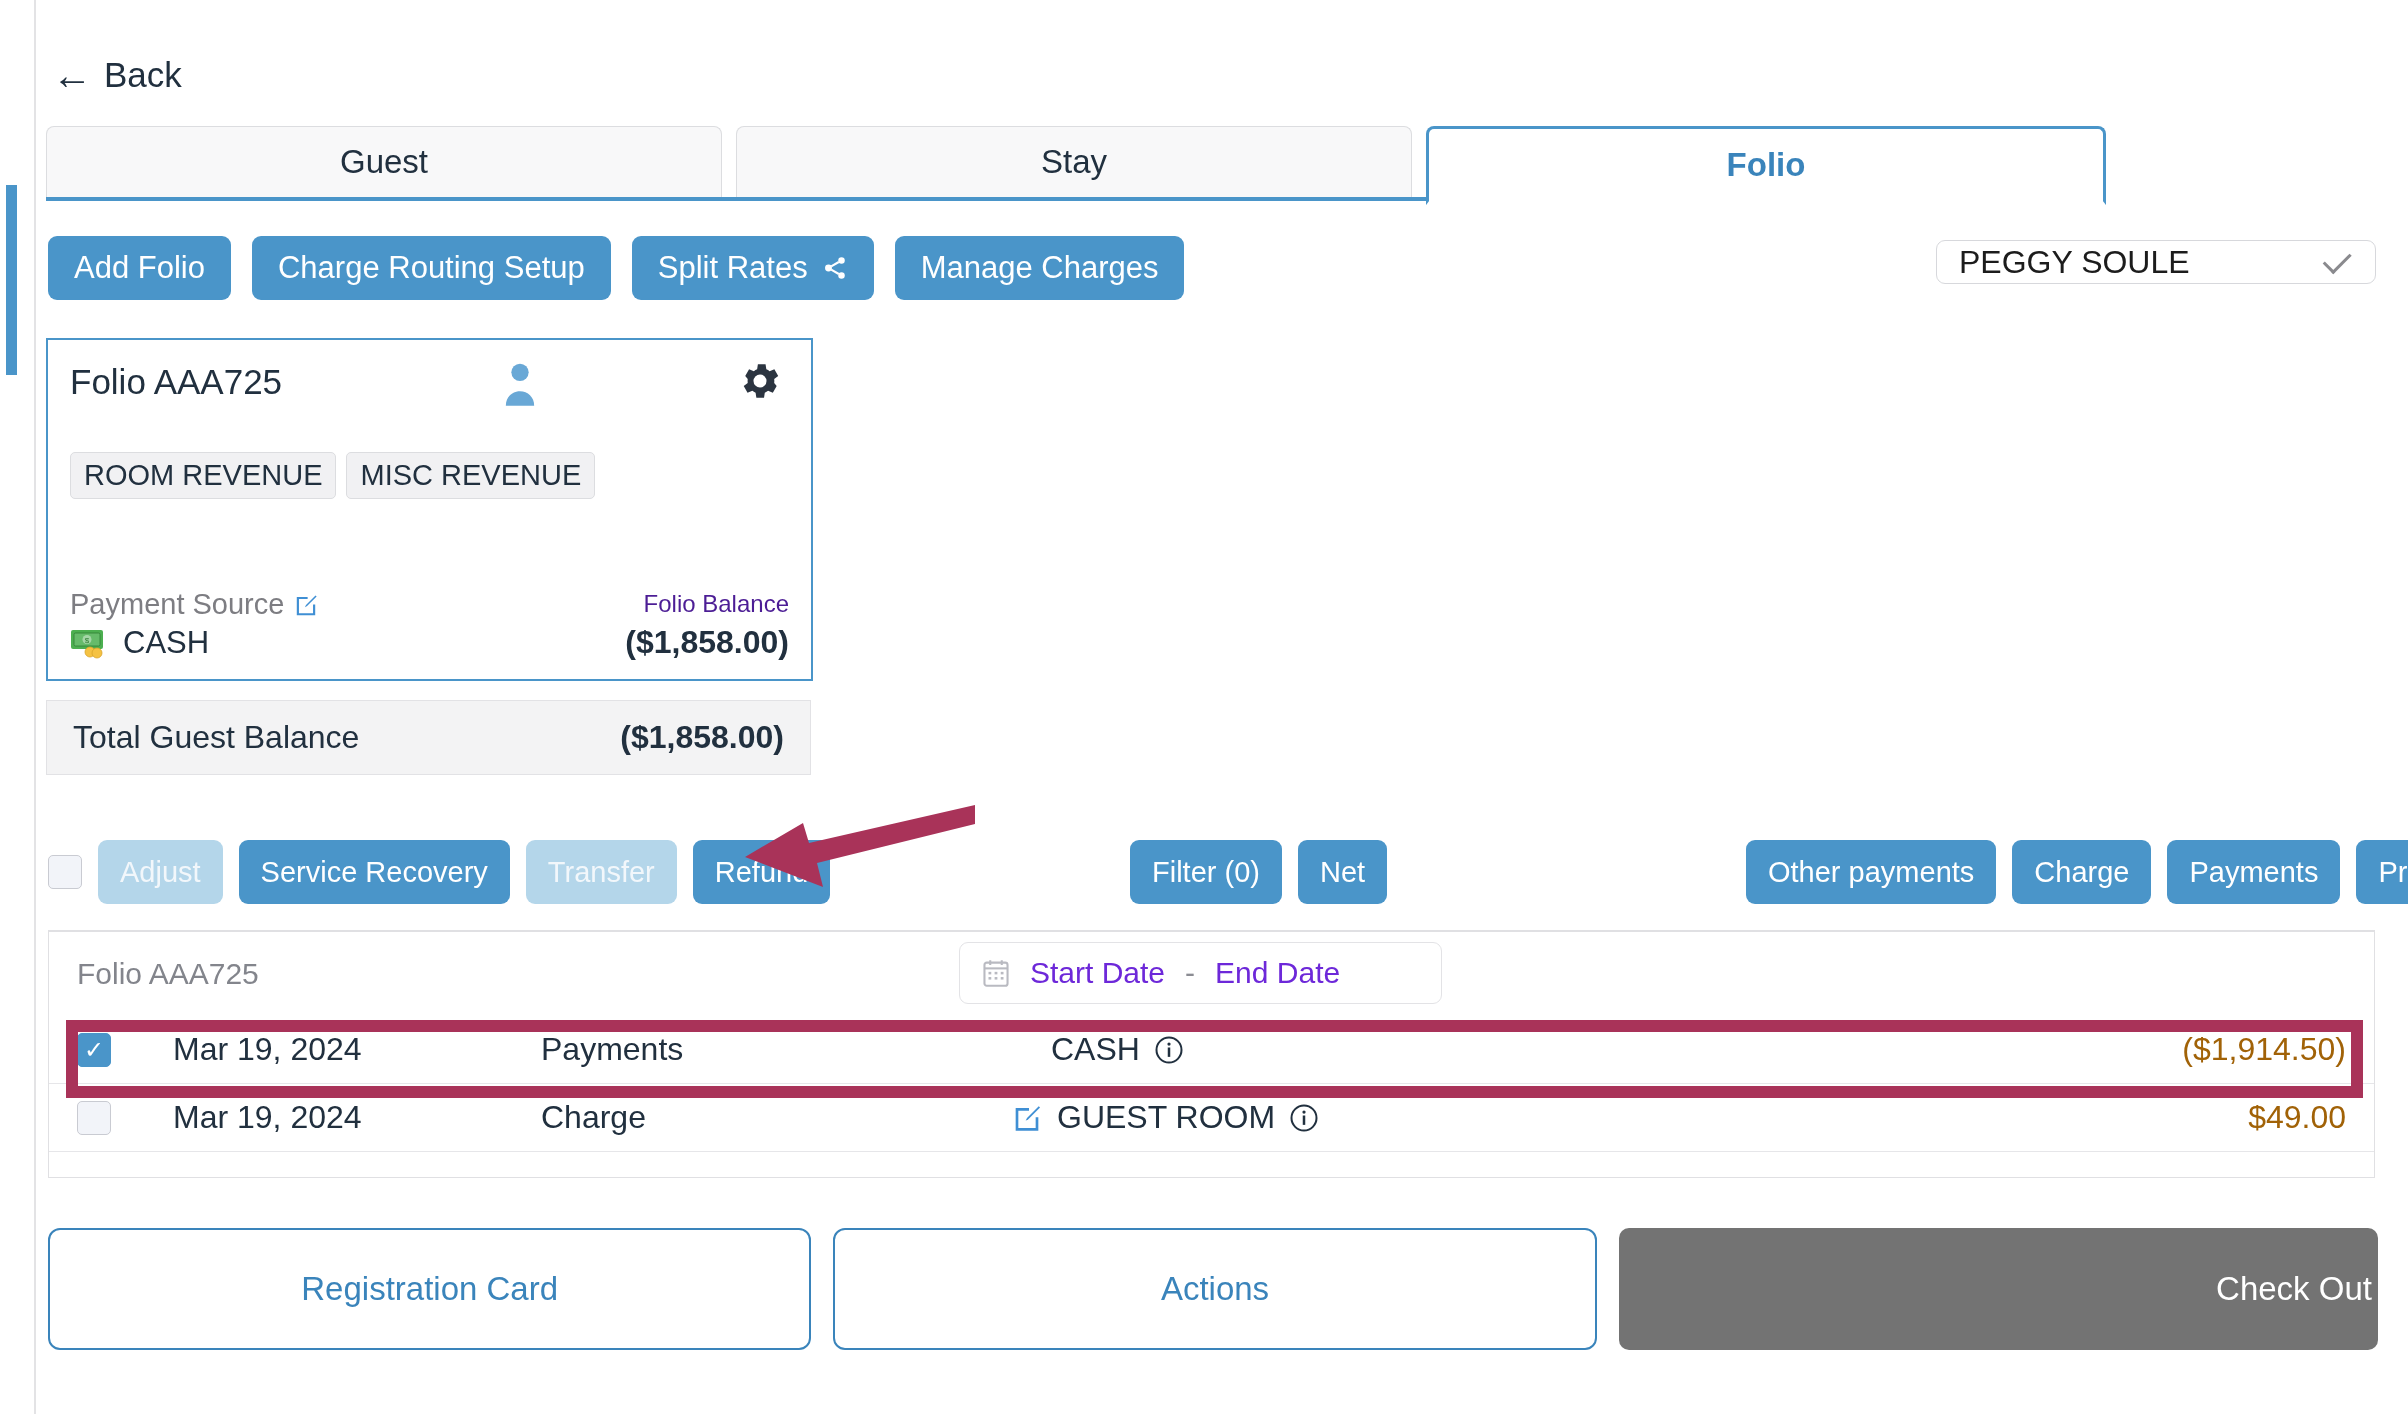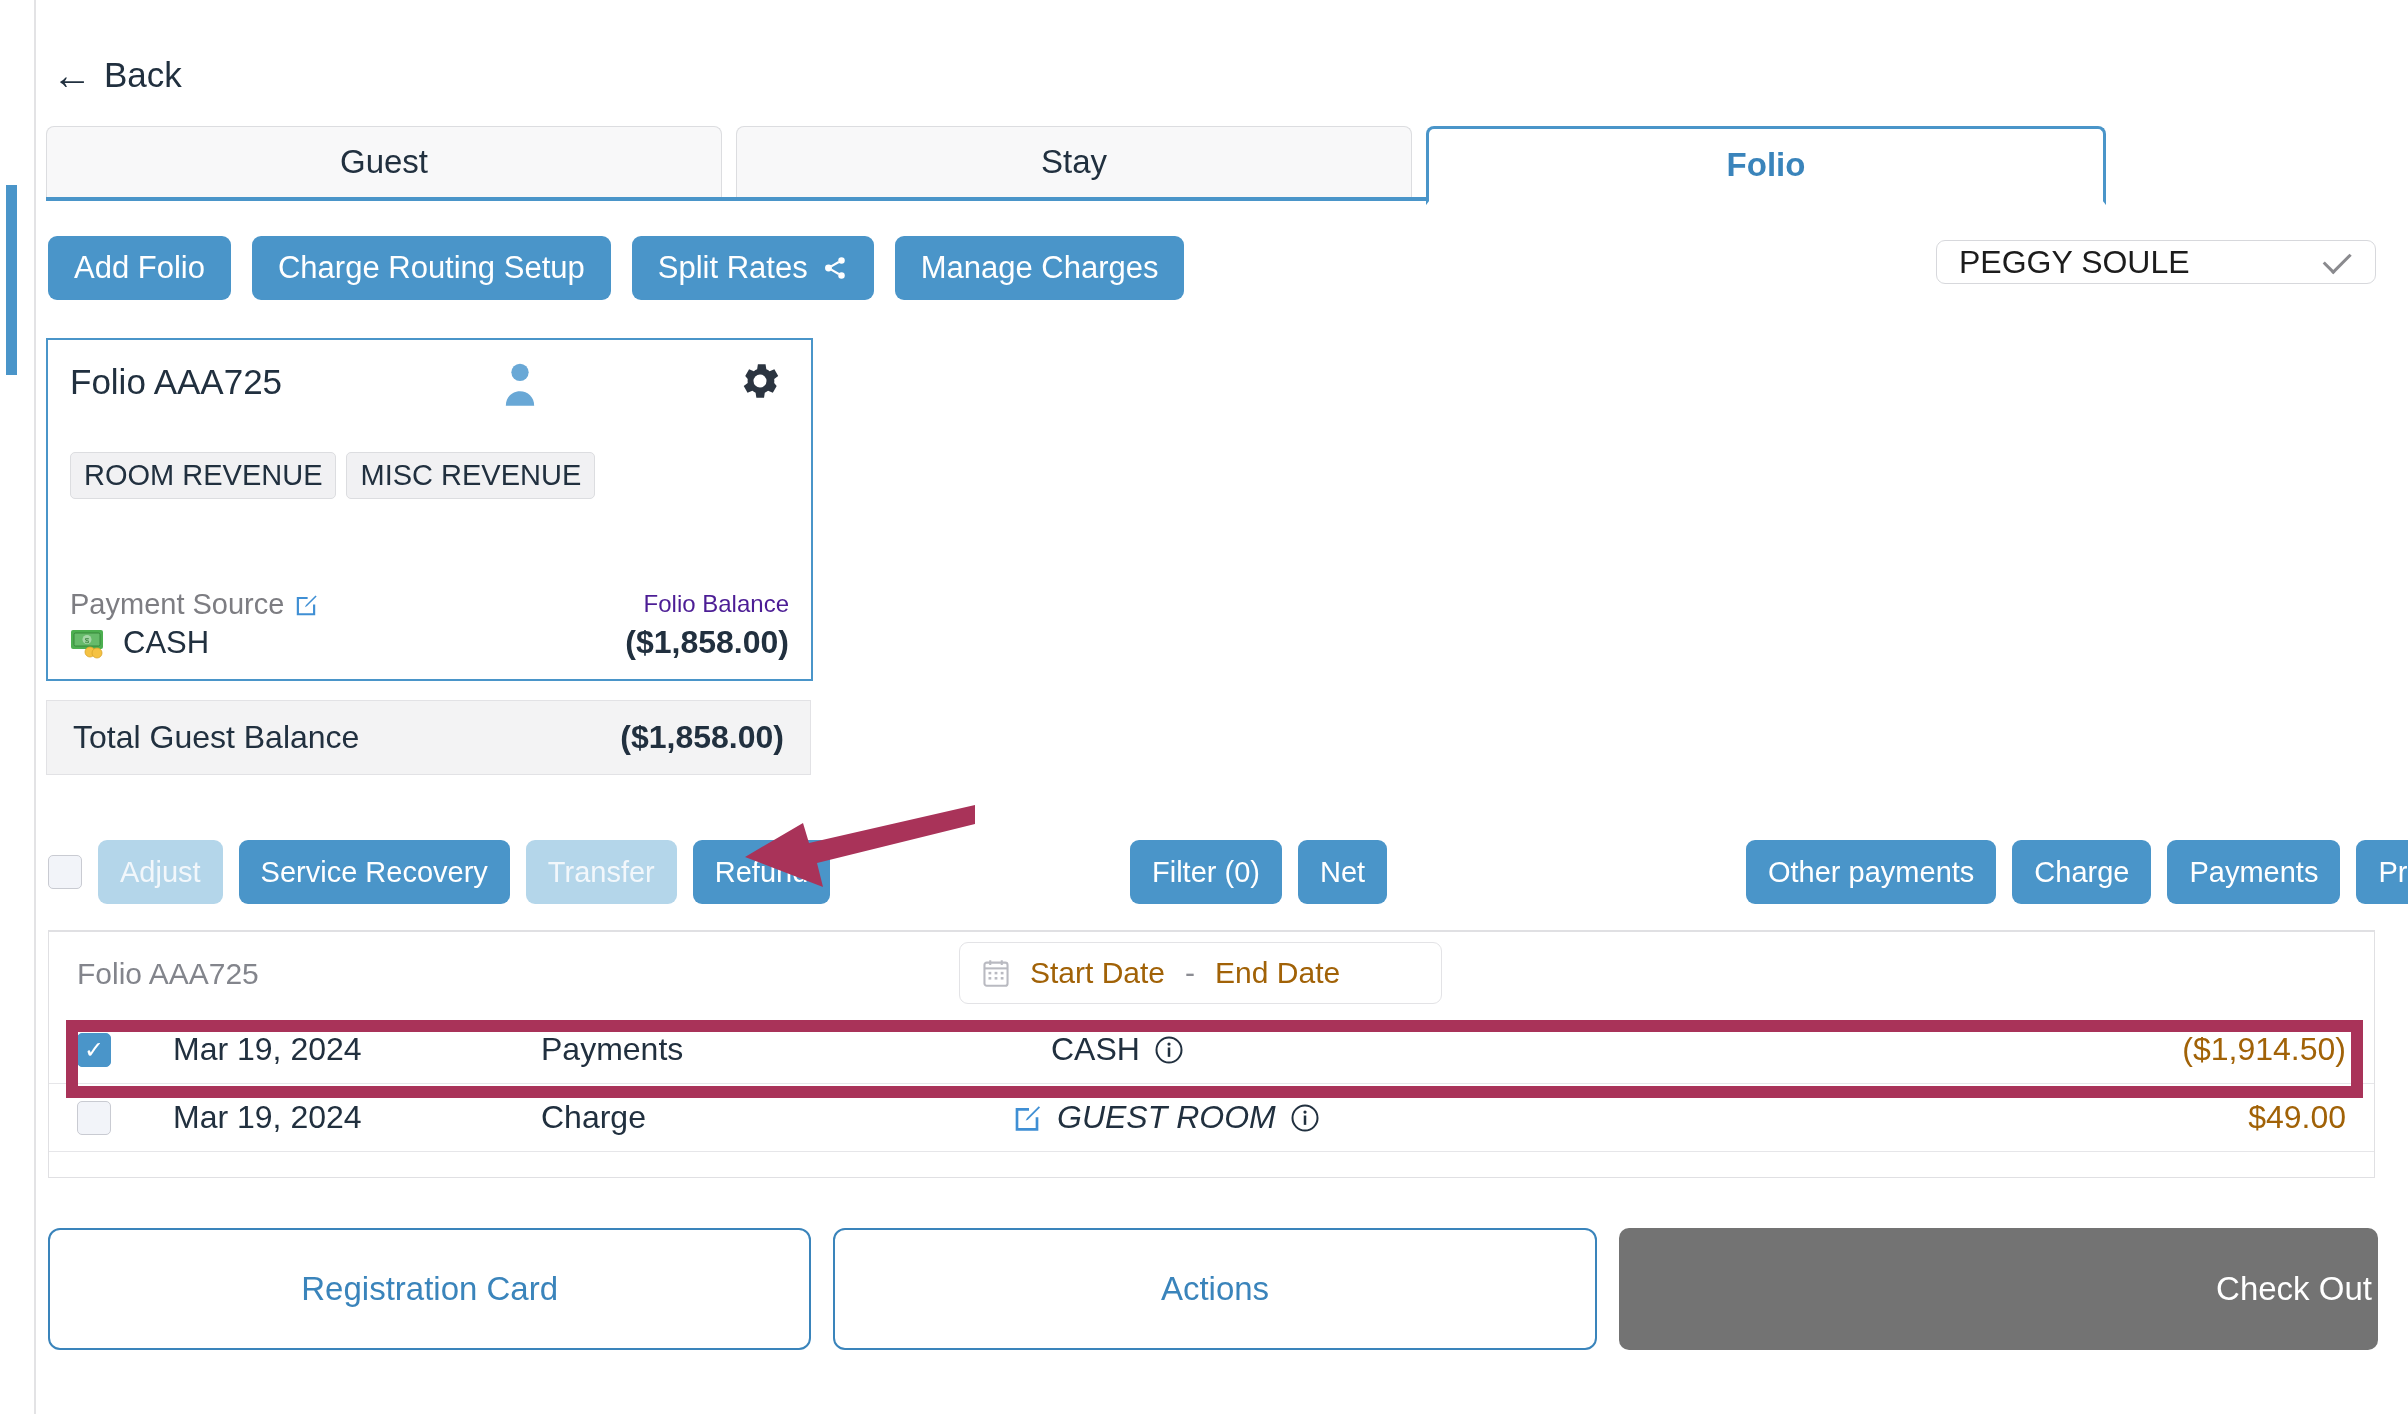--- a/index.html
+++ b/index.html
@@ -190,21 +190,21 @@
   .date-range {
     position: absolute; left: 910px; top: 10px;
     width: 483px; height: 62px;
     border: 1px solid #e3e3e6;
     border-radius: 9px;
     display: flex; align-items: center; gap: 20px;
     padding: 0 22px;
     cursor: pointer;
   }
   .cal-icon { width: 28px; height: 30px; }
-  .ph { font-size: 30px; color: #a16207; }
+  .ph { font-size: 30px; color: #6d28d9; }
   .dash { font-size: 30px; color: #8b8c93; }
 
   .row {
     height: 68px; display: flex; align-items: center;
     border-bottom: 1px solid #e6e6e9;
     padding-left: 28px; padding-right: 28px;
     position: relative;
   }
   .cb {
     width: 34px; height: 34px; border-radius: 5px;
@@ -442,21 +442,21 @@
           <rect x="11" y="10" width="2" height="7.5" fill="#21303f"></rect>
         </svg>
       </span>
       <span class="c-amt">($1,914.50)</span>
     </div>
 
     <div class="row">
       <div class="cb"></div>
       <span class="c-date">Mar 19, 2024</span>
       <span class="c-type">Charge</span>
-      <span class="c-desc" style="padding-left:70px;font-style:italic;">
+      <span class="c-desc" style="padding-left:70px;">
         <svg width="32" height="32" viewBox="0 0 24 24">
           <path d="M3.5 4.5h10v2h-8v13h13v-8h2v10h-17z" fill="#3f8fd4"></path>
           <path d="M20.8 3.2 21.8 4.2 13 13l-2 1 1-2z" fill="#3f8fd4"></path>
         </svg>
         <span>GUEST ROOM</span>
         <svg class="info-i" width="30" height="30" viewBox="0 0 24 24">
           <circle cx="12" cy="12" r="10" fill="none" stroke="#21303f" stroke-width="1.6"></circle>
           <circle cx="12" cy="7.2" r="1.3" fill="#21303f"></circle>
           <rect x="11" y="10" width="2" height="7.5" fill="#21303f"></rect>
         </svg>

